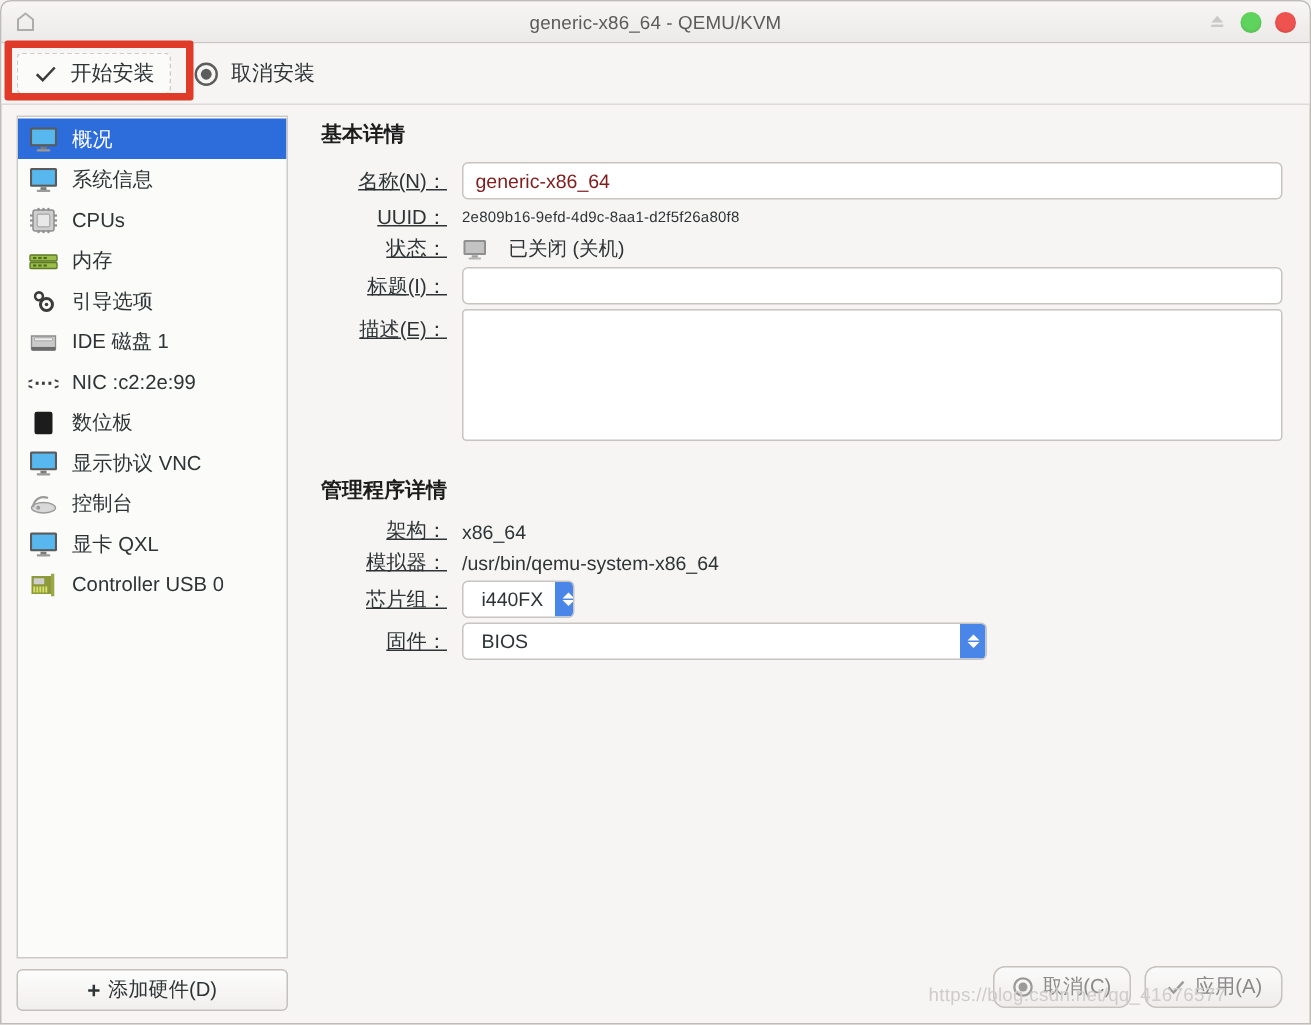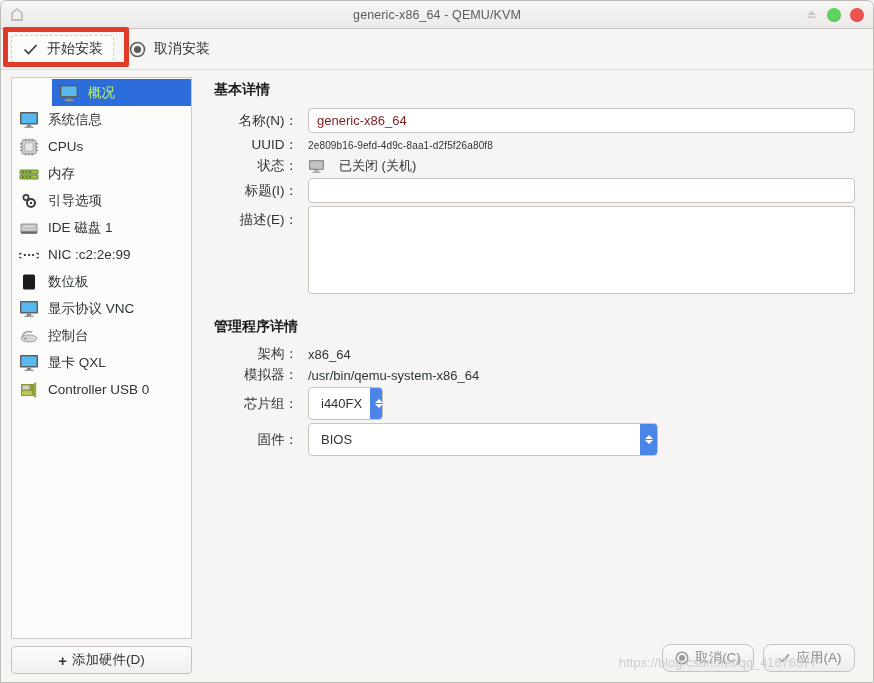--- a/index.html
+++ b/index.html
@@ -75,21 +75,21 @@
     padding:8px 6px 8px 10px;box-sizing:border-box;
   }
   .hw-list{
     flex:1 1 auto;background:#fbfbfa;border:1px solid #cdc9c5;
     overflow:hidden;padding-top:1px;
   }
   .hw-item{
     display:flex;align-items:center;gap:9px;
     height:27px;padding:0 6px;font-size:13.5px;color:#2e3436;cursor:default;
   }
-  .hw-item.selected{background:#2d6ddb;color:#bef264;margin-left:40px;}
+  .hw-item.selected{background:#2d6ddb;color:#ffffff;}
   .hw-ico{width:21px;height:18px;flex:0 0 21px;display:flex;align-items:center;justify-content:center;}
   .hw-label{white-space:nowrap;overflow:hidden;text-overflow:ellipsis;}
   .add-hw{
     margin-top:7px;height:26px;
     background:linear-gradient(#fdfdfd,#f1efed);
     border:1px solid #c4c0bc;border-radius:4px;
     display:flex;align-items:center;justify-content:center;gap:5px;
     font-size:13.5px;cursor:default;
   }
   .plus{font-weight:bold;font-size:15px;line-height:1;}
@@ -98,21 +98,21 @@
   .main{
     flex:1 1 auto;position:relative;
     padding:12px 18px 0 16px;box-sizing:border-box;
     display:flex;flex-direction:column;
   }
   .section-title{font-weight:bold;font-size:14px;margin:0 0 6px 0;color:#1d1d1d;}
   .frm{display:table;width:100%;border-collapse:separate;border-spacing:0 3px;}
   .row{display:table-row;}
   .lbl{
     display:table-cell;width:84px;text-align:right;padding-right:10px;
-    vertical-align:middle;font-size:13.5px;color:#2e3436;white-space:nowrap;
+    vertical-align:middle;font-size:13.5px;color:#2e3436;white-space:nowrap;text-decoration:underline;
   }
   .lbl.top{vertical-align:top;padding-top:5px;}
   .val{display:table-cell;vertical-align:middle;font-size:13px;color:#2e3436;}
   .val.mono{font-size:10px;letter-spacing:.15px;}
   .txt-input{
     width:100%;box-sizing:border-box;height:25px;
     background:#fff;border:1px solid #c8c4c0;border-radius:4px;
     font-family:"Liberation Sans",sans-serif;font-size:13px;color:#7f1d1d;
     padding:0 8px;outline:none;
   }
@@ -120,21 +120,21 @@
     width:100%;box-sizing:border-box;height:88px;
     background:#fff;border:1px solid #c8c4c0;border-radius:3px;
     font-family:"Liberation Sans",sans-serif;font-size:13px;color:#2e3436;
     padding:4px 8px;outline:none;resize:none;
   }
   .state-row{display:flex;align-items:center;gap:14px;}
   .state-ico{width:17px;height:15px;}
   .combo{
     display:inline-flex;align-items:center;justify-content:space-between;
     background:#fff;border:1px solid #c8c4c0;border-radius:4px;
-    height:33px;box-sizing:border-box;cursor:default;
+    height:25px;box-sizing:border-box;cursor:default;
     font-size:13px;color:#2e3436;overflow:hidden;
   }
   .combo .ctext{padding:0 8px 0 12px;white-space:nowrap;}
   .combo .carrow{
     width:17px;height:100%;background:#4a86e8;
     display:flex;flex-direction:column;align-items:center;justify-content:center;
     color:#fff;flex:0 0 17px;
   }
   .combo.chipset{width:75px;}
   .combo.firmware{width:350px;}

